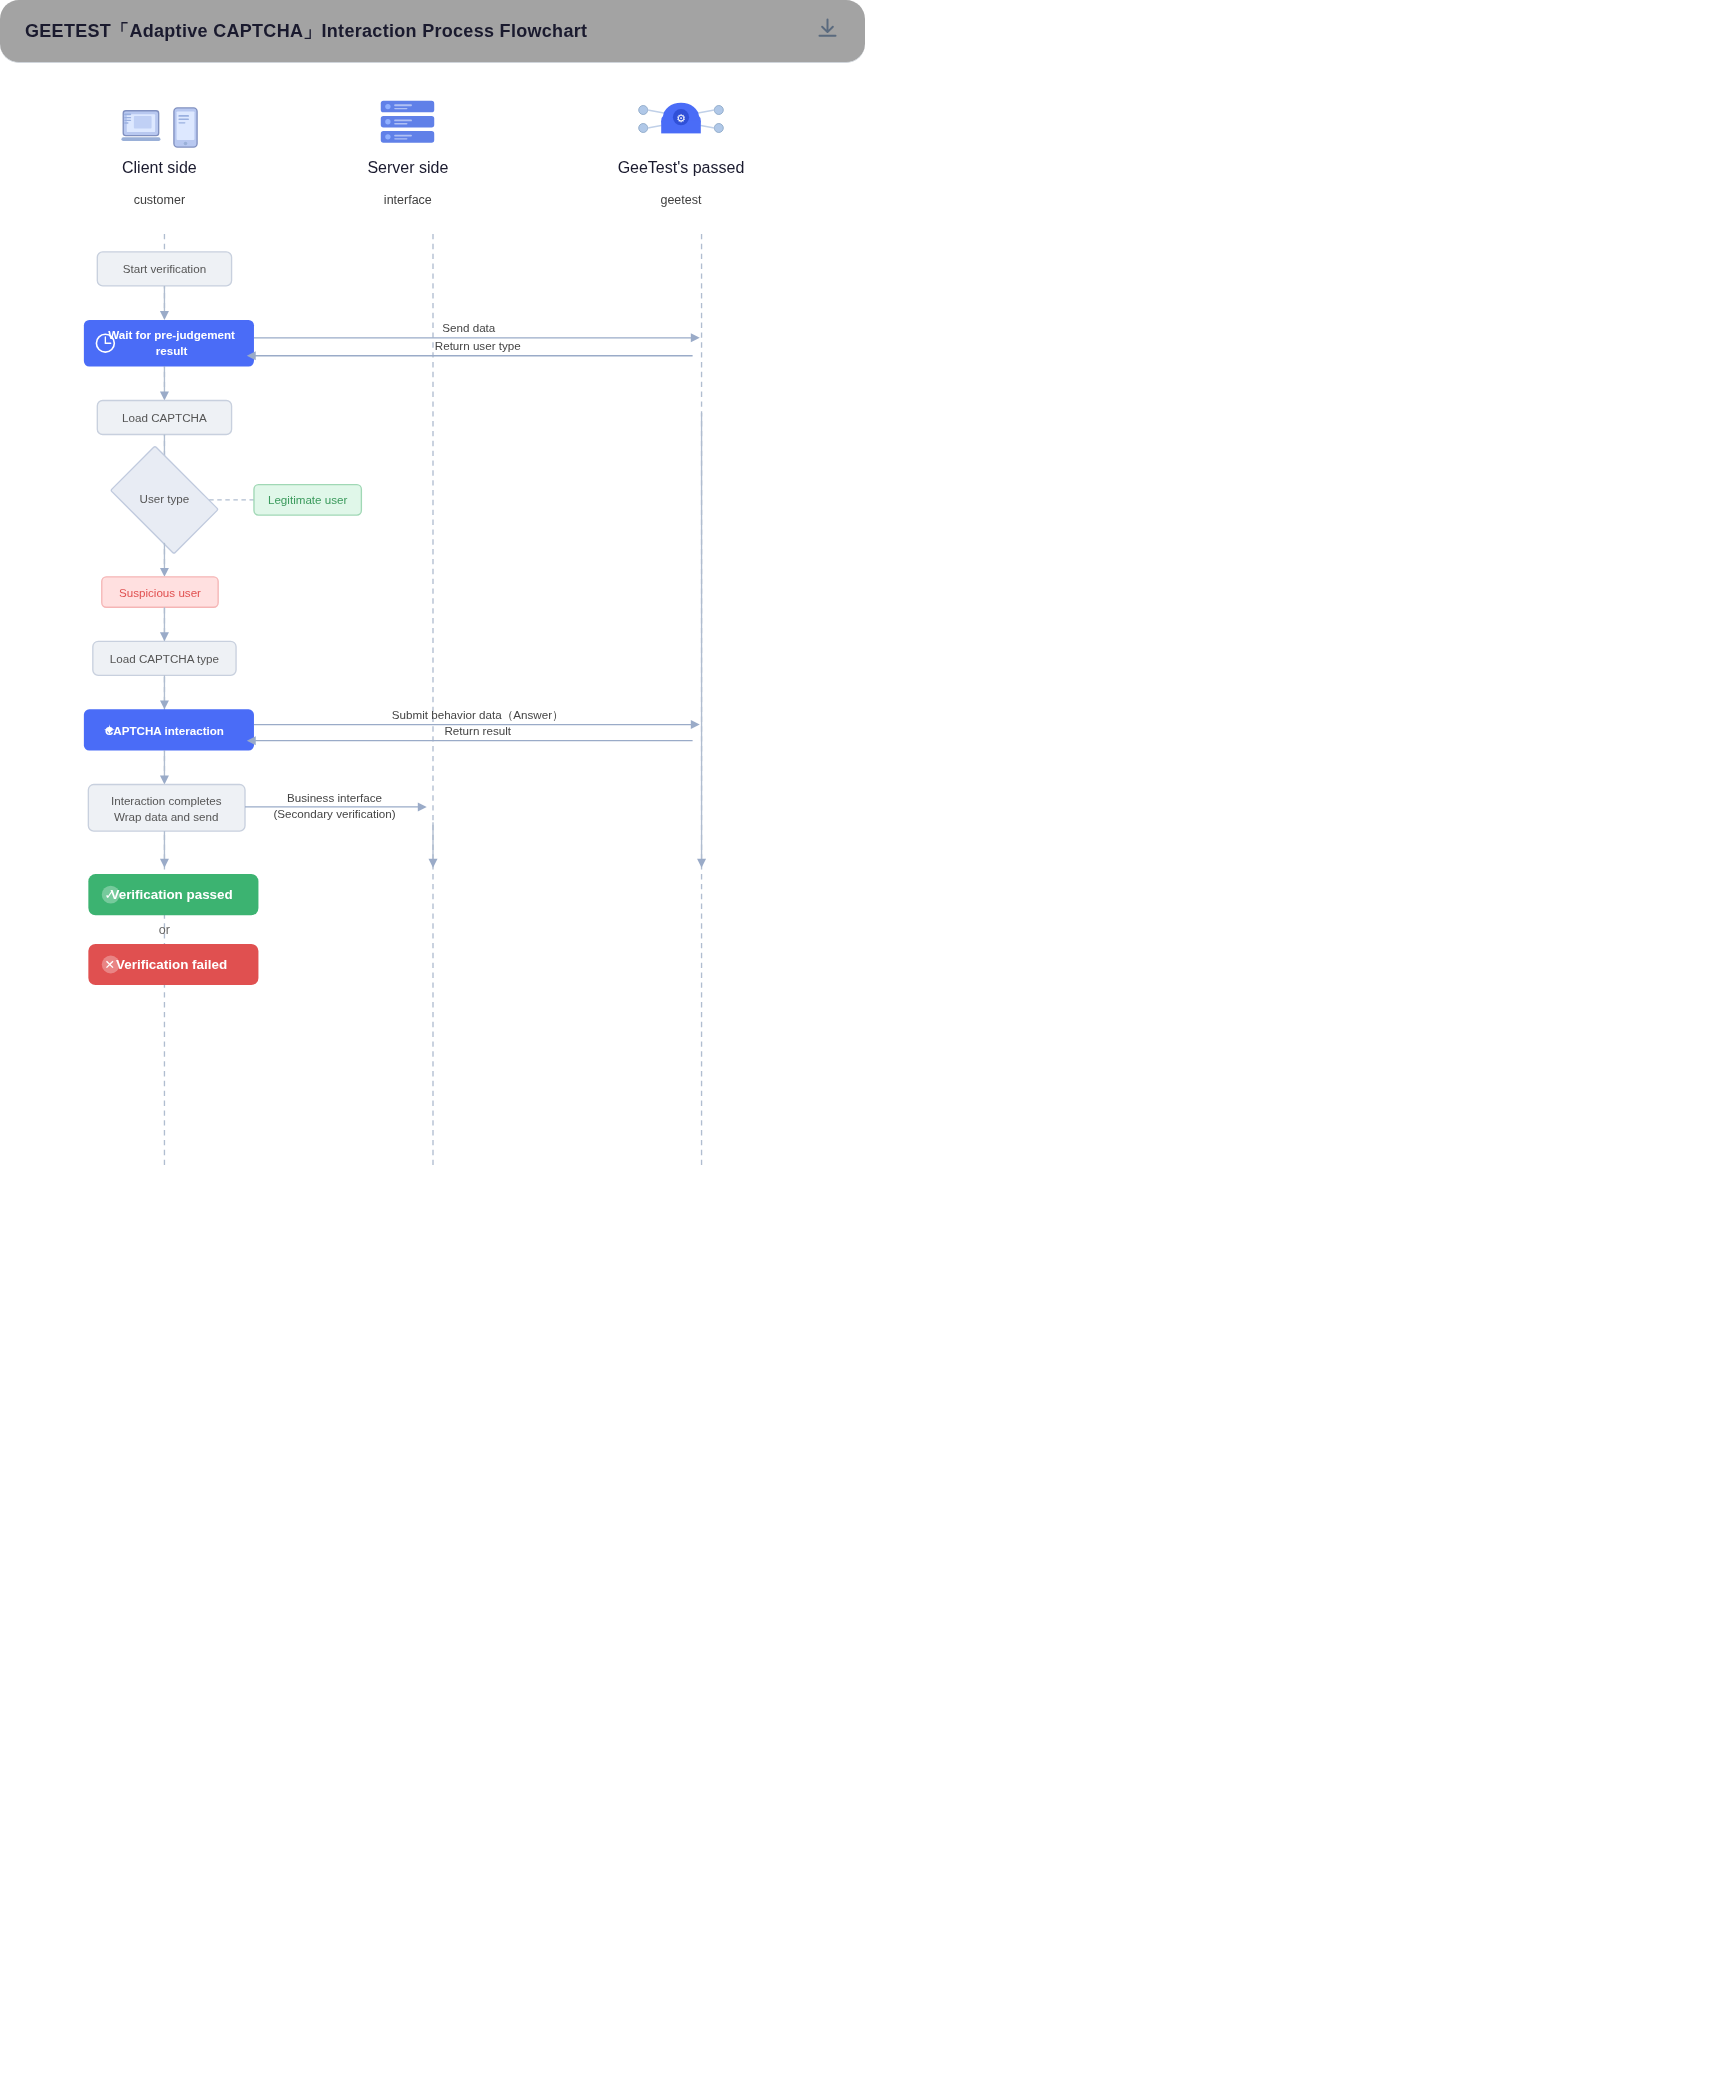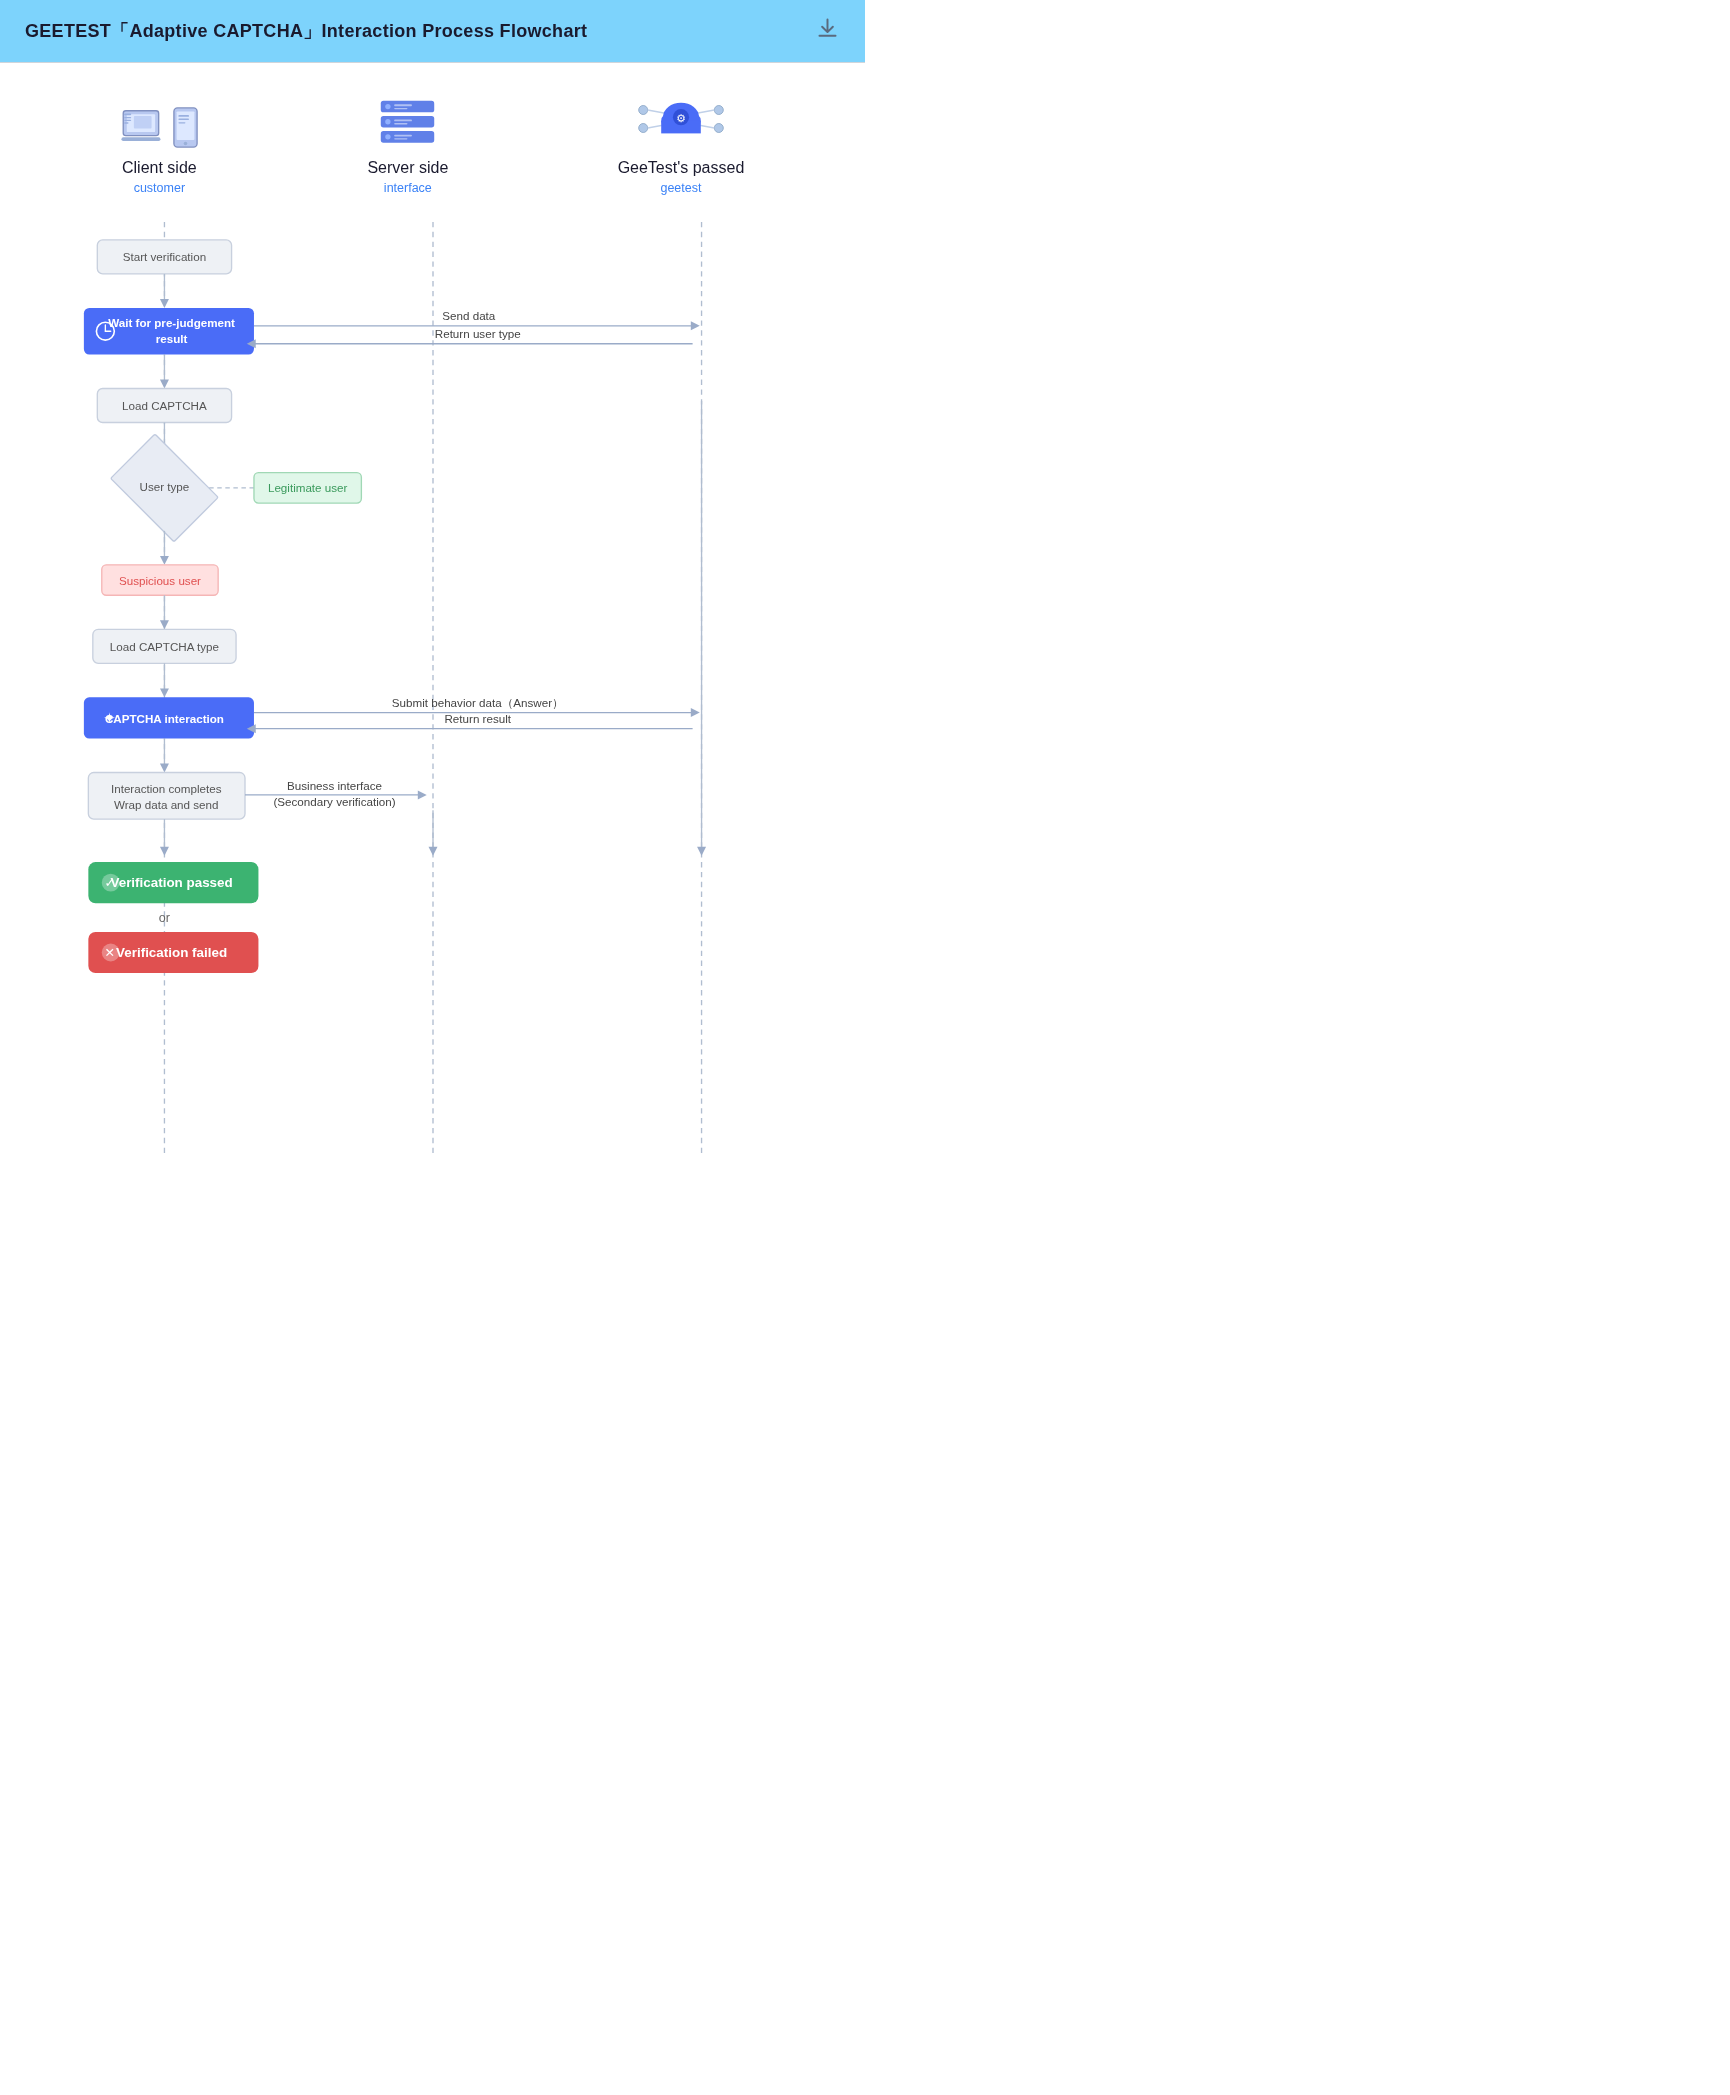--- a/index.html
+++ b/index.html
@@ -4,26 +4,27 @@
   <style>
     * { box-sizing: border-box; margin: 0; padding: 0; }
     body {
       font-family: -apple-system, BlinkMacSystemFont, 'Segoe UI', Arial, sans-serif;
       background: #fff;
       width: 865px;
       min-height: 1048px;
     }
 
     .header {
-      background: #7dd3fc;
+      background: #a3a3a3;
       padding: 16px 25px;
       display: flex;
       align-items: center;
       justify-content: space-between;
       border-bottom: 0.9px solid #d0d5db;
+      border-radius: 19px;
     }
     .header-title {
       font-size: 18px;
       font-weight: 700;
       color: #1a1a2e;
       letter-spacing: 0.3px;
     }
     .download-icon {
       color: #5a6a7e;
       font-size: 19.7px;
@@ -40,22 +41,22 @@
       align-items: center;
       text-align: center;
     }
     .col-title {
       font-size: 16px;
       font-weight: 400;
       color: #1a1a2e;
     }
     .col-subtitle {
       font-size: 12.5px;
-      color: #3b82f6;
-      margin-top: 4px;
+      color: #404040;
+      margin-top: 16px;
     }
 
     
   </style>
 </head>
 <body>
 
 <div>
 
   <div class="header">

